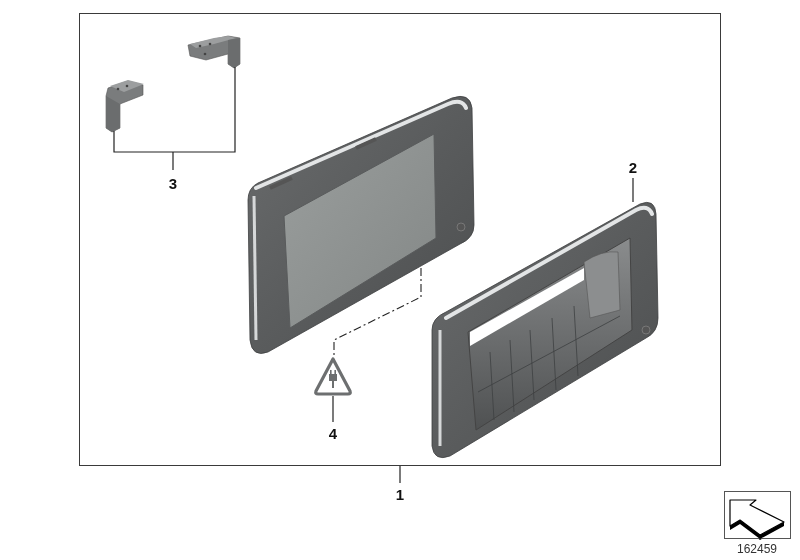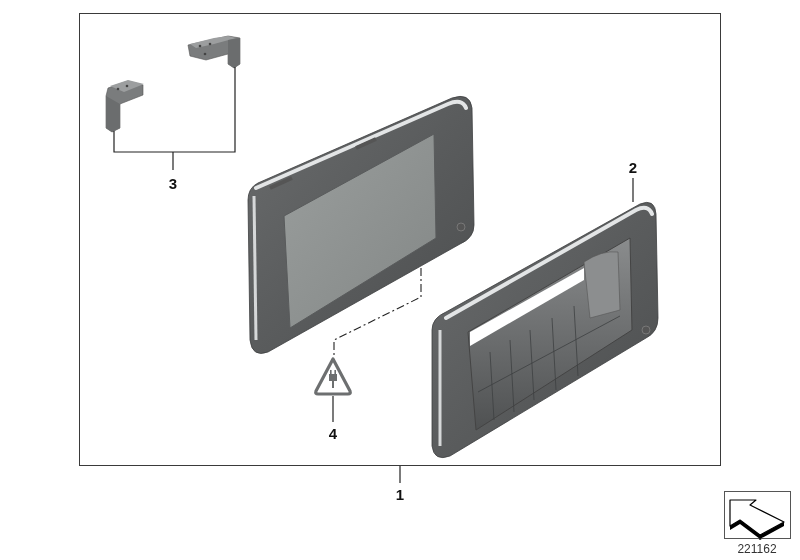--- a/index.html
+++ b/index.html
@@ -105,13 +105,13 @@
 <div class="label" style="left:333px; top:426px;">4</div>
 <div class="label" style="left:400px; top:487px;">1</div>
 
 <div class="ref-box"></div>
 <svg width="800" height="560" viewBox="0 0 800 560" style="pointer-events:none">
   <g>
     <path d="M730 500 L756 500 L750 505 L784 522 L760 535 L740 520 L730 526 Z" fill="#fff" stroke="#000" stroke-width="1.2" stroke-linejoin="round"></path>
     <path d="M730 526 L740 520 L760 535 L784 522 L784 526 L760 539 L740 524 L730 530 Z" fill="#000"></path>
   </g>
 </svg>
-<div class="ref-num">221162</div>
+<div class="ref-num">162459</div>
 
 </body></html>

